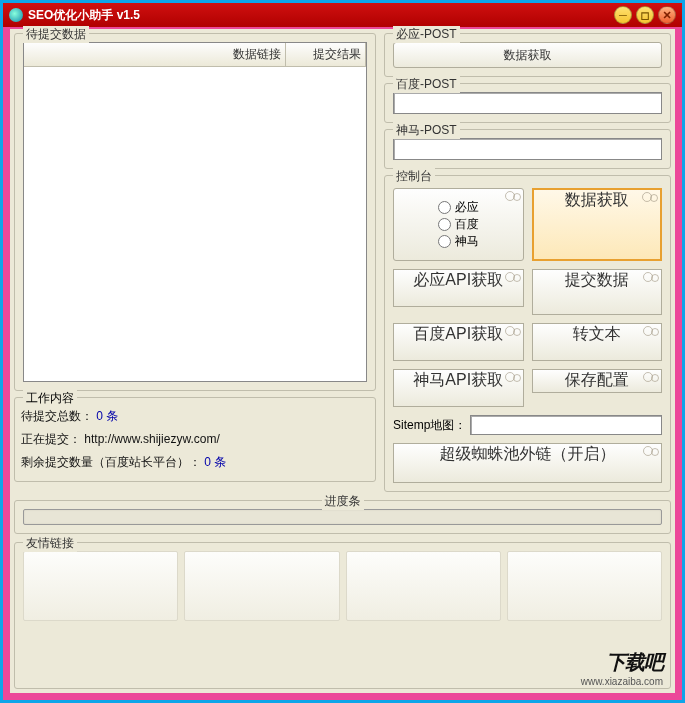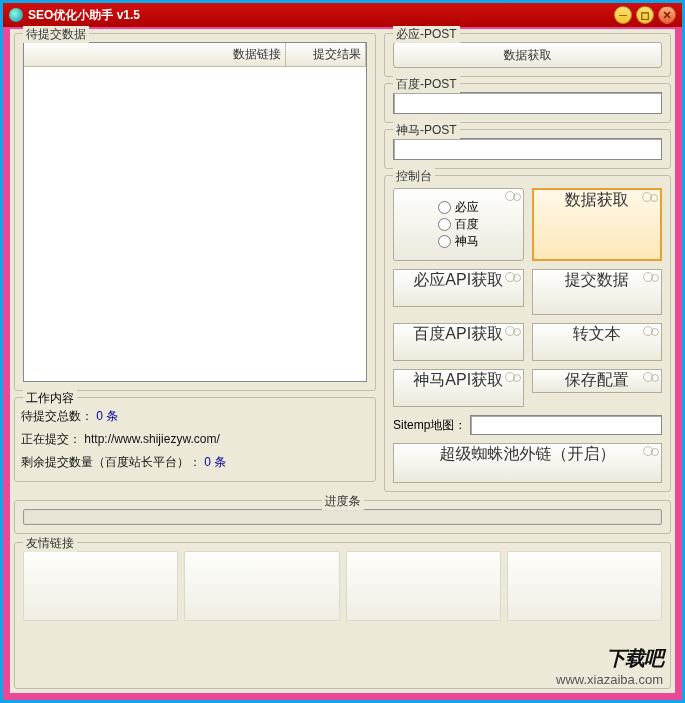--- a/index.html
+++ b/index.html
@@ -241,21 +241,21 @@
   pointer-events:none;
 }
 .wm-big {
   font-size: 20px;
   font-weight: 900;
   font-style: italic;
   color:#111;
   letter-spacing:-1px;
 }
 .wm-small {
-  font-size: 13px;
+  font-size: 10px;
   color:#555;
 }
 </style>
 </head>
 <body>
 
 <div class="window">
   <div class="titlebar">
     <div class="title-icon"></div>
     <span class="title-text">SEO优化小助手 v1.5</span>

